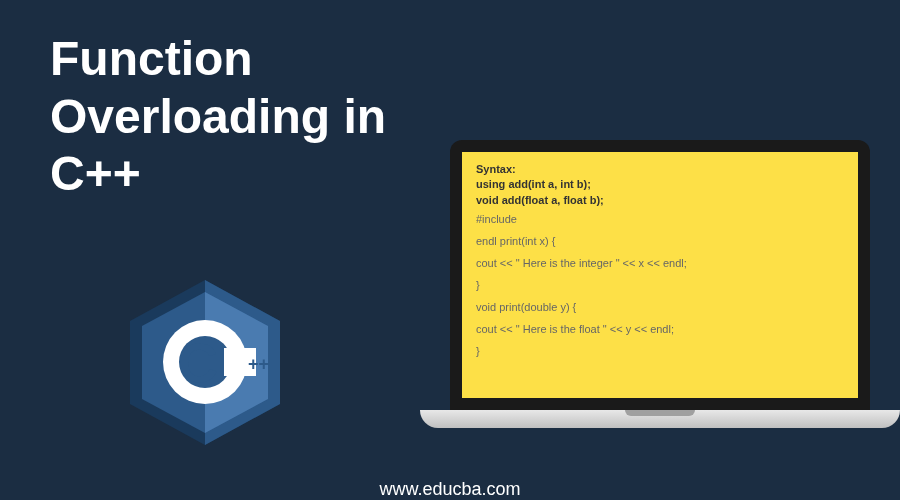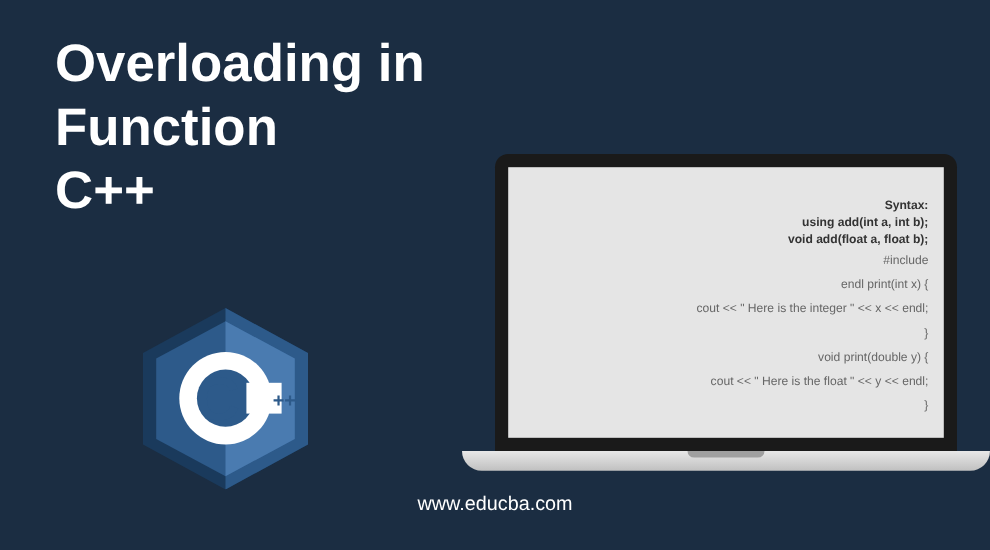--- a/index.html
+++ b/index.html
@@ -37,28 +37,27 @@
       right: 30px;
       width: 420px;
     }
     .laptop-screen-frame {
       background-color: #1a1a1a;
       border-radius: 12px 12px 0 0;
       padding: 12px;
       height: 270px;
     }
     .laptop-screen {
-      background-color: #e5e5e5;
+      background-color: #fde047;
       width: 100%;
       height: 100%;
-      padding: 28px 14px;
+      padding: 10px 14px;
       font-family: Arial, sans-serif;
       color: #555;
       font-size: 11px;
-      text-align: right;
     }
     .laptop-base {
       background: linear-gradient(to bottom, #e8e8e8, #c0c0c0);
       height: 18px;
       width: 480px;
       margin-left: -30px;
       border-radius: 0 0 20px 20px;
       position: relative;
     }
     .laptop-notch {
@@ -76,33 +75,33 @@
       color: #333;
       line-height: 1.4;
     }
     .code-line {
       line-height: 2;
       color: #666;
       font-weight: 500;
     }
     .footer {
       position: absolute;
-      bottom: 31px;
+      bottom: 0;
       left: 50%;
       transform: translateX(-50%);
       color: #ffffff;
       font-size: 18px;
     }
   </style>
 </head>
 <body>
 
 <div class="title">
+  <div>Function</div>
   <div>Overloading in</div>
-  <div>Function</div>
   <div>C++</div>
 </div>
 
 <div class="cpp-logo">
   <svg viewBox="0 0 150 165" width="150" height="165">
     <polygon points="75,0 150,41 150,124 75,165 0,124 0,41" fill="#1a3a5c"></polygon>
     <polygon points="75,0 150,41 150,124 75,165 75,0" fill="#2d5a8a"></polygon>
     <polygon points="75,12 138,46 138,119 75,153 12,119 12,46" fill="#2d5a8a"></polygon>
     <polygon points="75,12 138,46 138,119 75,153 75,12" fill="#4a7bb0"></polygon>
     <circle cx="75" cy="82" r="42" fill="#ffffff"></circle>

